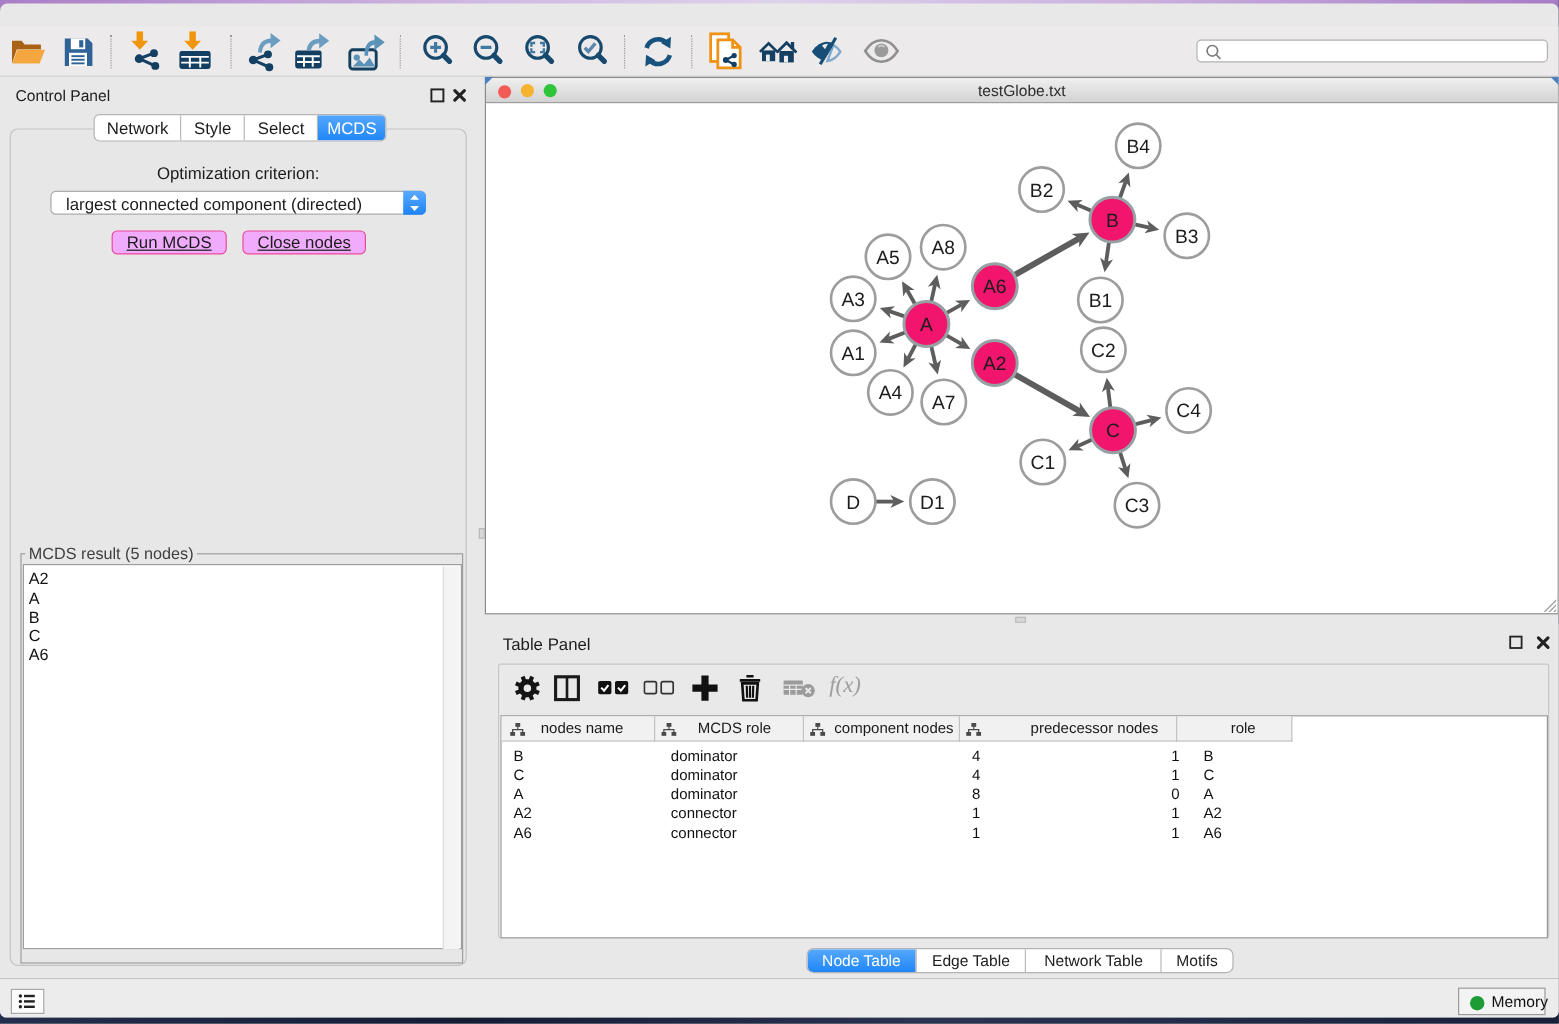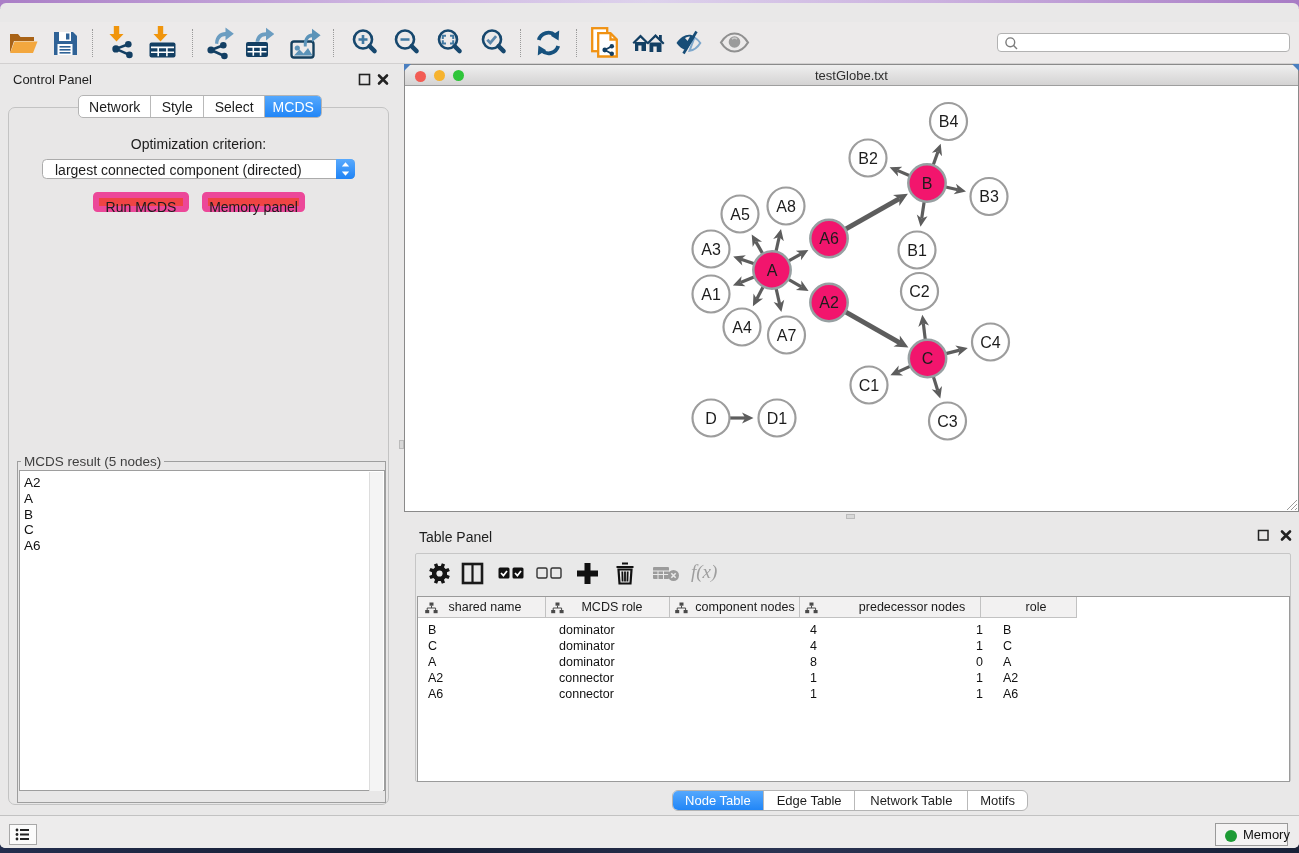--- a/index.html
+++ b/index.html
@@ -37,22 +37,22 @@
 #cp-tabs > div:nth-child(1) { width:72px; }
 #cp-tabs > div:nth-child(2) { width:53px; }
 #cp-tabs > div:nth-child(3) { width:62px; }
 #cp-tabs > div:nth-child(4) { width:57px; }
 #opt-label { position:absolute; left:0; top:72px; width:397px; text-align:center; font-size:14px; color:#1c1c1c; }
 #dropdown { position:absolute; left:42px; top:95px; width:313px; height:20px; background:#fff;
   border:1px solid #ababab; border-radius:4.5px; }
 #dropdown .txt { position:absolute; left:12px; top:1.5px; font-size:14px; color:#1c1c1c; }
 #dd-step { position:absolute; right:-1px; top:-1px; width:19px; height:20px;
   background:linear-gradient(180deg,#59aafd,#1f83f5); border-radius:0 4.5px 4.5px 0; }
-.btn { position:absolute; height:20px; background:#ef4444; border:6px solid #ec4899; border-radius:4.5px;
-  font-size:14px; color:#1c1c1c; text-align:center; line-height:18px; }
+.btn { position:absolute; height:20px; background:#f0abfc; border:1px solid #ec4899; border-radius:4.5px;
+  font-size:14px; color:#1c1c1c; text-align:center; line-height:18px;text-decoration:underline; }
 #fieldset { position:absolute; left:17px; top:397px; width:369px; height:342px; border:1px solid #9e9e9e; }
 #fs-title { position:absolute; left:21px; top:390px; background:#e8e7e7; padding:0 3px; font-size:13.5px; color:#404040; }
 #fs-list { position:absolute; left:19px; top:406px; width:366px; height:321px; background:#fff; border:1px solid #9e9e9e; padding-top:4px; }
 #fs-list .item { font-size:13.5px; color:#111; padding-left:4px; height:15.8px; line-height:15.8px; }
 #fs-scroll { position:absolute; right:1px; top:1px; width:14px; height:319px; background:#f4f4f4; border-left:1px solid #ddd; }
 
 #netwin { position:absolute; left:404px; top:61px; width:895px; height:448px; background:#fff;
   border:1px solid #8a8a8a; }
 #nw-title { position:absolute; left:0; top:0; width:100%; height:21px;
   background:linear-gradient(180deg,#efefef,#d4d3d3); border-bottom:1px solid #9e9e9e; }
@@ -278,21 +278,21 @@
     </div>
     <div id="dropdown">
         <div class="txt">largest connected component (directed)</div>
       <div id="dd-step"><svg width="19" height="20" viewBox="0 0 19 20">
         <path d="M9.5 3.2 L13.2 7.4 H5.8 z" fill="#fff"></path>
         <path d="M9.5 16.8 L13.2 12.6 H5.8 z" fill="#fff"></path>
       </svg></div>
     </div>
     <div id="opt-label">Optimization criterion:</div>
     <div class="btn" style="left:93px;top:128px;width:96px">Run MCDS</div>
-    <div class="btn" style="left:202px;top:128px;width:103px">Memory panel</div>
+    <div class="btn" style="left:202px;top:128px;width:103px">Close nodes</div>
     <div id="fieldset"></div>
     <div id="fs-title">MCDS result (5 nodes)</div>
     <div id="fs-list">
       <div class="item">A2</div>
         <div class="item">A</div>
         <div class="item">B</div>
         <div class="item">C</div>
         <div class="item">A6</div>
       <div id="fs-scroll"></div>
     </div>
@@ -505,21 +505,21 @@
             </g>
           </svg>
           <svg style="position:absolute;left:387px;top:5px" width="13" height="12" viewBox="0 0 13 12">
 <g fill="#4a4a4a">
               <rect x="4.5" y="0.5" width="4" height="3.2"></rect>
               <rect x="0.2" y="8" width="4" height="3.2"></rect>
               <rect x="8.6" y="8" width="4" height="3.2"></rect>
 <path d="M6.5 3.7 V6 M2.2 8 V6 H10.6 V8" fill="none" stroke="#4a4a4a" stroke-width="1"></path>
             </g>
           </svg>
-          <div style="position:absolute;left:-13px;top:3px;width:160px;text-align:center;font-size:12.5px;color:#1a1a1a">shared name</div>
+          <div style="position:absolute;left:-13px;top:3px;width:160px;text-align:center;font-size:12.5px;color:#1a1a1a">nodes name</div>
           <div style="position:absolute;left:114px;top:3px;width:160px;text-align:center;font-size:12.5px;color:#1a1a1a">MCDS role</div>
           <div style="position:absolute;left:247px;top:3px;width:160px;text-align:center;font-size:12.5px;color:#1a1a1a">component nodes</div>
           <div style="position:absolute;left:414px;top:3px;width:160px;text-align:center;font-size:12.5px;color:#1a1a1a">predecessor nodes</div>
           <div style="position:absolute;left:538px;top:3px;width:160px;text-align:center;font-size:12.5px;color:#1a1a1a">role</div>
         </div>
       <div class="cell" style="left:10px;top:26px">B</div>
         <div class="cell" style="left:141px;top:26px">dominator</div>
         <div class="cell" style="left:299px;top:26px;width:100px;text-align:right">4</div>
         <div class="cell" style="left:465px;top:26px;width:100px;text-align:right">1</div>
         <div class="cell" style="left:585px;top:26px">B</div>

